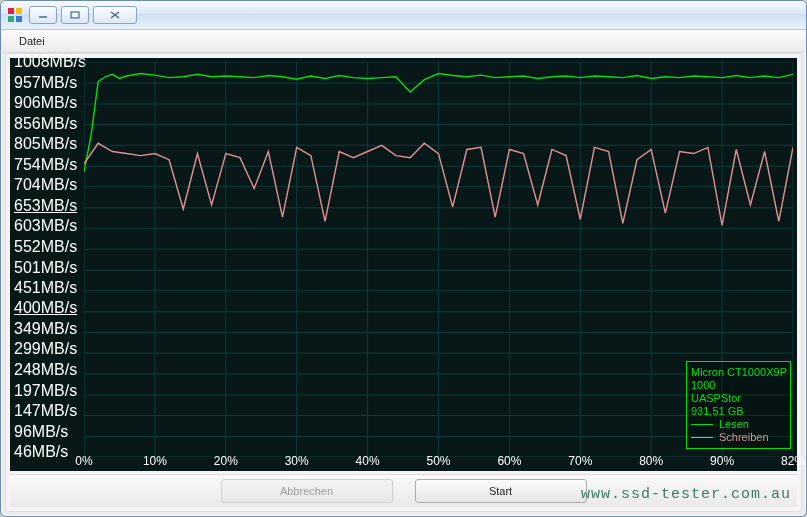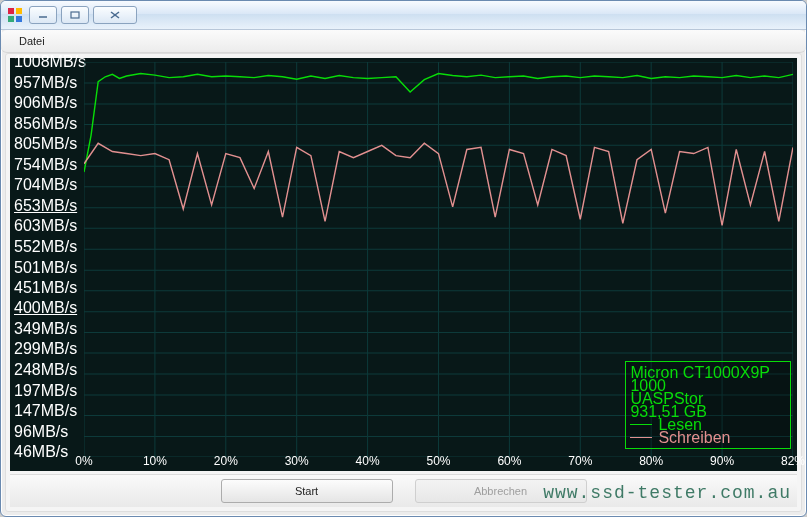--- a/index.html
+++ b/index.html
@@ -12,28 +12,28 @@
   .win-btn.close{width:42px;}
   .menubar{height:22px;background:linear-gradient(#fbfbfb,#ececec);border-bottom:1px solid #d7d7d7;display:flex;align-items:center;padding:0 12px;color:#222;border-radius:6px;}
   .menubar span{padding:2px 6px;}
   .client{position:absolute;top:52px;left:4px;right:4px;bottom:4px;background:#f5f5f5;border:1px solid #dedede;border-radius:3px;}
   .plot-area{position:absolute;top:4px;left:4px;right:4px;bottom:40px;background:#081818;}
   .ylabels{position:absolute;left:0;top:0;width:70px;height:100%;}
   .ylabels div{position:absolute;left:4px;color:#fff;font-size:16px;transform:translateY(-50%);}
   .xlabels{position:absolute;left:74px;right:4px;bottom:3px;height:14px;}
   .xlabels div{position:absolute;color:#fff;font-size:12px;transform:translateX(-50%);}
   svg.chart{position:absolute;left:74px;top:4px;right:4px;bottom:20px;}
-  .legend{position:absolute;right:6px;bottom:22px;border:1px solid #08dc08;padding:4px 20px 4px 4px;font-size:16px;line-height:13px;background:rgba(0,0,0,0.2);}
+  .legend{position:absolute;right:6px;bottom:22px;border:1px solid #08dc08;padding:4px 3px 4px 4px;font-size:11px;line-height:13px;background:rgba(0,0,0,0.2);}
   .legend .g{color:#08dc08;}
   .legend .row{display:flex;align-items:center;gap:6px;}
   .legend .sw{width:22px;height:0;border-top:1px solid;}
   .btnbar{position:absolute;left:4px;right:4px;bottom:4px;height:32px;background:linear-gradient(#fafafa,#e9e9e9);display:flex;align-items:center;justify-content:center;gap:22px;border-top:1px solid #dcdcdc;}
   .btn{width:170px;height:22px;border:1px solid #acacac;border-radius:3px;background:linear-gradient(#fcfcfc,#e5e5e5);display:flex;align-items:center;justify-content:center;color:#222;}
   .btn.disabled{color:#9e9e9e;border-color:#cfcfcf;background:linear-gradient(#f3f3f3,#e7e7e7);}
-  .watermark{position:absolute;right:10px;bottom:8px;color:#3f7a66;font-family:"Courier New",monospace;font-size:18px;letter-spacing:1px;pointer-events:none;}
+  .watermark{position:absolute;right:10px;bottom:8px;color:#3f7a66;font-family:"Courier New",monospace;font-size:15px;letter-spacing:1px;pointer-events:none;}
 </style>
 </head>
 <body>
 
 <div class="window">
   <div class="titlebar">
     <svg class="app-icon" viewBox="0 0 16 16">
       <rect x="1" y="1" width="6" height="6" fill="#d24"></rect>
       <rect x="9" y="1" width="6" height="6" fill="#fb0"></rect>
       <rect x="1" y="9" width="6" height="6" fill="#3a7"></rect>
@@ -146,19 +146,19 @@
           <span class="g">Lesen</span>
         </div>
         <div class="row">
           <span class="sw" style="border-color:#e29090"></span>
           <span style="color:#e29090">Schreiben</span>
         </div>
       </div>
     </div>
 
     <div class="btnbar">
+      <div class="btn disabled">Abbrechen</div>
       <div class="btn">Start</div>
-      <div class="btn disabled">Abbrechen</div>
     </div>
 
     <div class="watermark">www.ssd-tester.com.au</div>
   </div>
 </div>
 
 </body></html>

